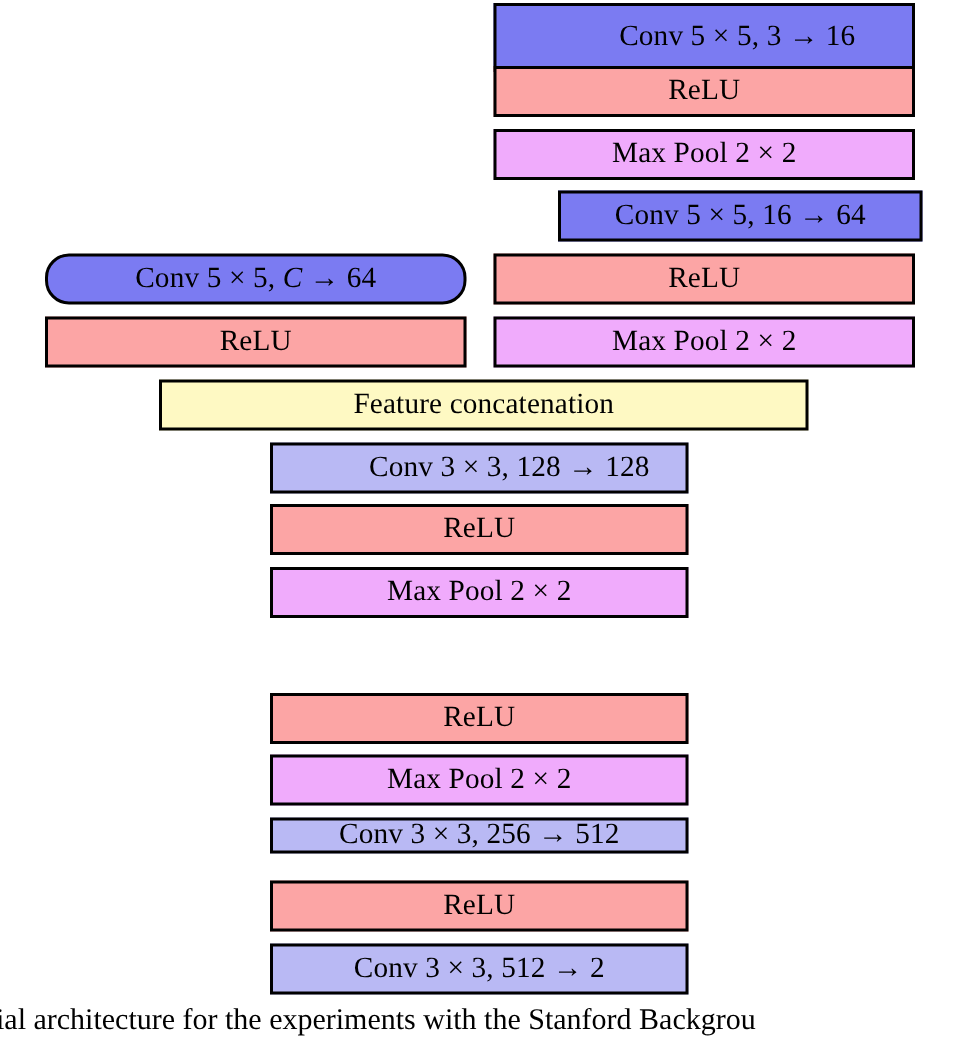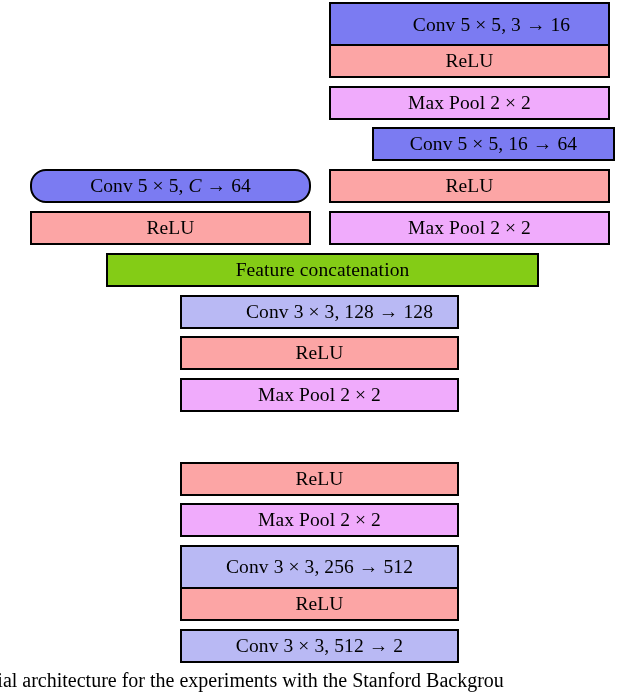--- a/index.html
+++ b/index.html
@@ -37,21 +37,21 @@
     letter-spacing: 0.1px;
     white-space: nowrap;
     -webkit-font-smoothing: antialiased;
   }
 
   
   .c-conv-dark  { background: #7b7bf2; }  
   .c-conv-light { background: #b9b9f4; }  
   .c-relu       { background: #fca5a5; }
   .c-pool       { background: #f0abfc; }
-  .c-concat     { background: #84cc16; }
+  .c-concat     { background: #fef9c3; }
 
   .math-italic {
     font-style: italic;
     font-family: "Liberation Serif", "DejaVu Serif", serif;
   }
 
   
   #caption {
     position: absolute;
     left: -26px;
@@ -95,21 +95,21 @@
 
   <div class="layer-box c-relu" style="left:180px; top:336px; width:279px; height:34px;">ReLU</div>
 
   <div class="layer-box c-pool" style="left:180px; top:378px; width:279px; height:34px;">Max Pool 2 × 2</div>
 
 
   <div class="layer-box c-relu" style="left:180px; top:462px; width:279px; height:34px;">ReLU</div>
 
   <div class="layer-box c-pool" style="left:180px; top:503px; width:279px; height:34px;">Max Pool 2 × 2</div>
 
-  <div class="layer-box c-conv-light" style="left:180px; top:545px; width:279px; height:44px;">Conv 3 × 3, 256 → 512</div>
+  <div class="layer-box c-conv-light" style="left:180px; top:545px; width:279px; height:24px;">Conv 3 × 3, 256 → 512</div>
 
   <div class="layer-box c-relu" style="left:180px; top:587px; width:279px; height:34px;">ReLU</div>
 
   <div class="layer-box c-conv-light" style="left:180px; top:629px; width:279px; height:34px;">Conv 3 × 3, 512 → 2</div>
 
   <div id="caption">sarial architecture for the experiments with the Stanford Backgrou</div>
 
 </div>
 
 </body></html>

